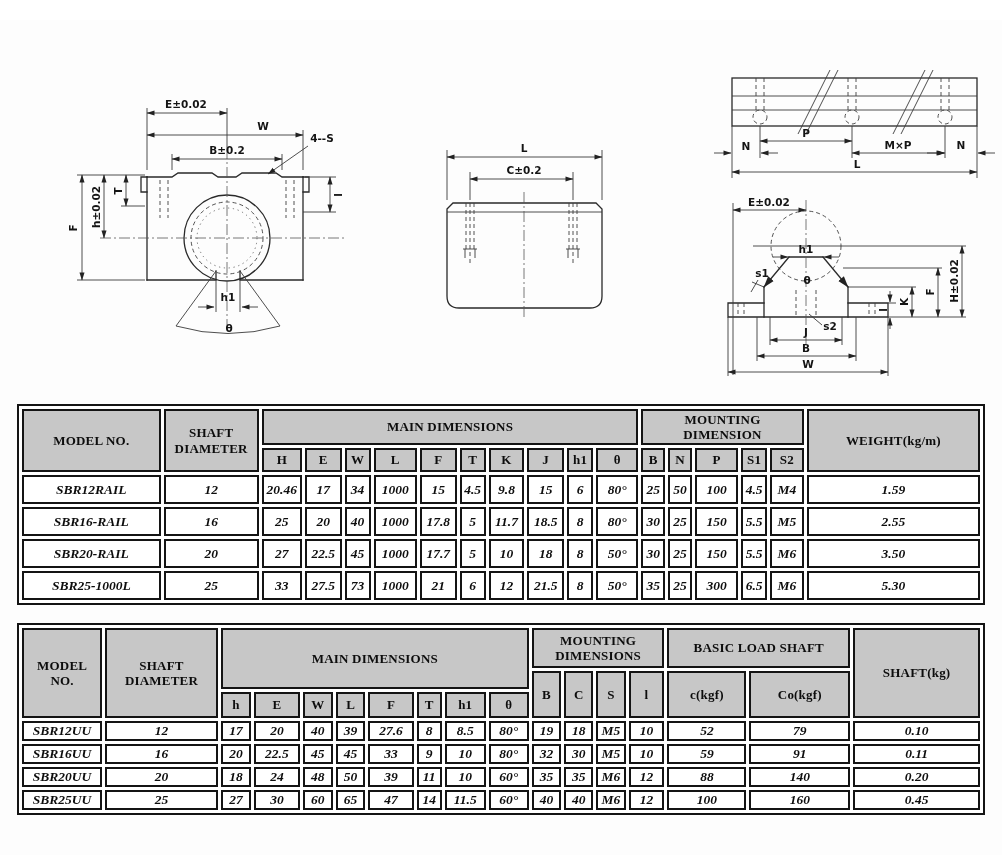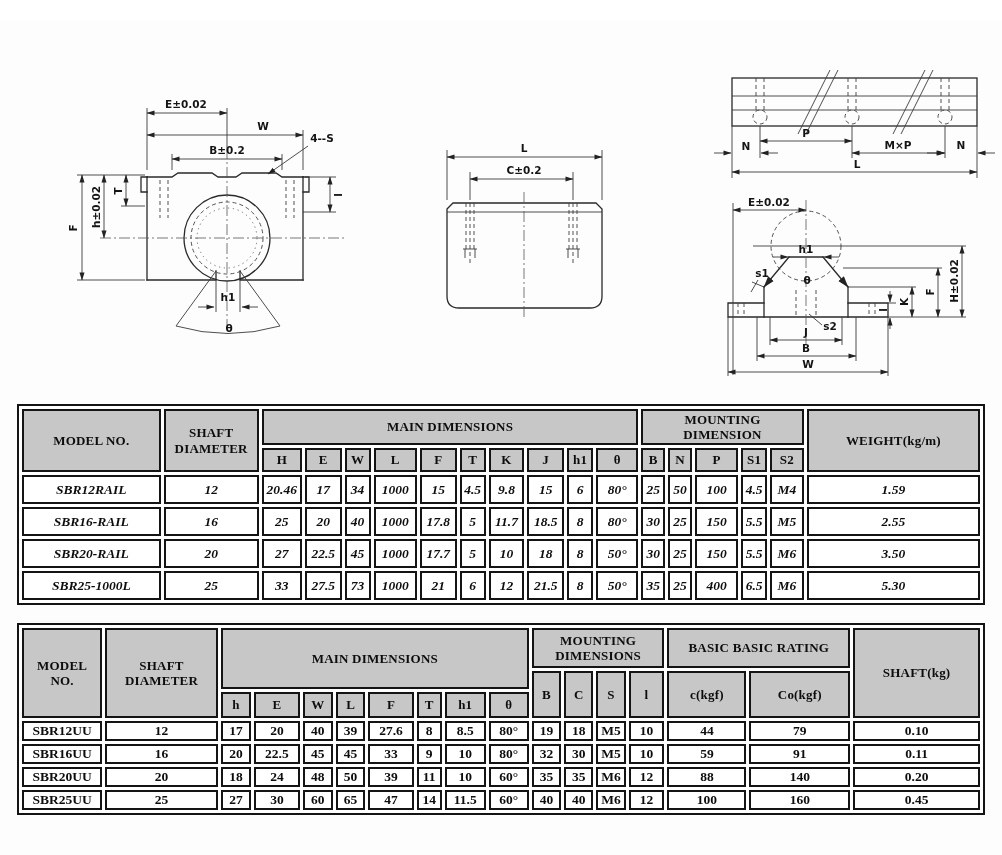--- a/index.html
+++ b/index.html
@@ -21,21 +21,21 @@
   .dtable th{background:#c7c7c7;font-size:13px;line-height:1.18;letter-spacing:0.2px;}
   .dtable td{background:#fff;font-size:13.5px;}
   #rail-table{left:17px;top:384px;width:968px;}
   #block-table{left:17px;top:603px;width:968px;}
   #rail-table tr.hr1{height:36px;}
   #rail-table tr.hr2{height:24px;}
   #rail-table tbody tr{height:29px;font-style:italic;}
   #block-table tr.hr1{height:40px;}
   #block-table tr.hr2{height:18px;}
   #block-table tr.hr3{height:26px;}
-  #block-table tbody tr{height:18px;}
+  #block-table tbody tr{height:18px;font-style:italic;}
 </style>
 </head>
 <body>
 
 <div id="sheet">
 
   <svg id="drawings" width="1002" height="384" viewBox="0 0 1002 384">
     <defs>
       <marker id="arw" viewBox="0 0 10 8" refX="9.5" refY="4" markerWidth="9" markerHeight="7" orient="auto-start-reverse">
         <path d="M0,0.8 L10,4 L0,7.2 Z" fill="#222"></path>
@@ -276,21 +276,21 @@
           <td>73</td>
           <td>1000</td>
           <td>21</td>
           <td>6</td>
           <td>12</td>
           <td>21.5</td>
           <td>8</td>
           <td>50°</td>
           <td>35</td>
           <td>25</td>
-          <td>400</td>
+          <td>300</td>
           <td>6.5</td>
           <td>M6</td>
           <td>5.30</td>
       </tr>
     </tbody>
   </table>
 
   <table id="block-table" class="dtable">
     <colgroup>
       <col style="width:74px">
@@ -310,21 +310,21 @@
       <col style="width:73px">
         <col style="width:93px">
       <col style="width:117px">
     </colgroup>
     <thead>
       <tr class="hr1">
         <th rowspan="3">MODEL NO.</th>
         <th rowspan="3">SHAFT DIAMETER</th>
         <th colspan="8" rowspan="2">MAIN DIMENSIONS</th>
         <th colspan="4">MOUNTING DIMENSIONS</th>
-        <th colspan="2">BASIC BASIC RATING</th>
+        <th colspan="2">BASIC LOAD SHAFT</th>
         <th rowspan="3">SHAFT(kg)</th>
       </tr>
       <tr class="hr2">
         <th rowspan="2">B</th>
         <th rowspan="2">C</th>
         <th rowspan="2">S</th>
         <th rowspan="2">l</th>
         <th rowspan="2">c(kgf)</th>
         <th rowspan="2">Co(kgf)</th>
       </tr>
@@ -348,21 +348,21 @@
           <td>40</td>
           <td>39</td>
           <td>27.6</td>
           <td>8</td>
           <td>8.5</td>
           <td>80°</td>
           <td>19</td>
           <td>18</td>
           <td>M5</td>
           <td>10</td>
-          <td>44</td>
+          <td>52</td>
           <td>79</td>
           <td>0.10</td>
       </tr>
       <tr>
         <td>SBR16UU</td>
           <td>16</td>
           <td>20</td>
           <td>22.5</td>
           <td>45</td>
           <td>45</td>

